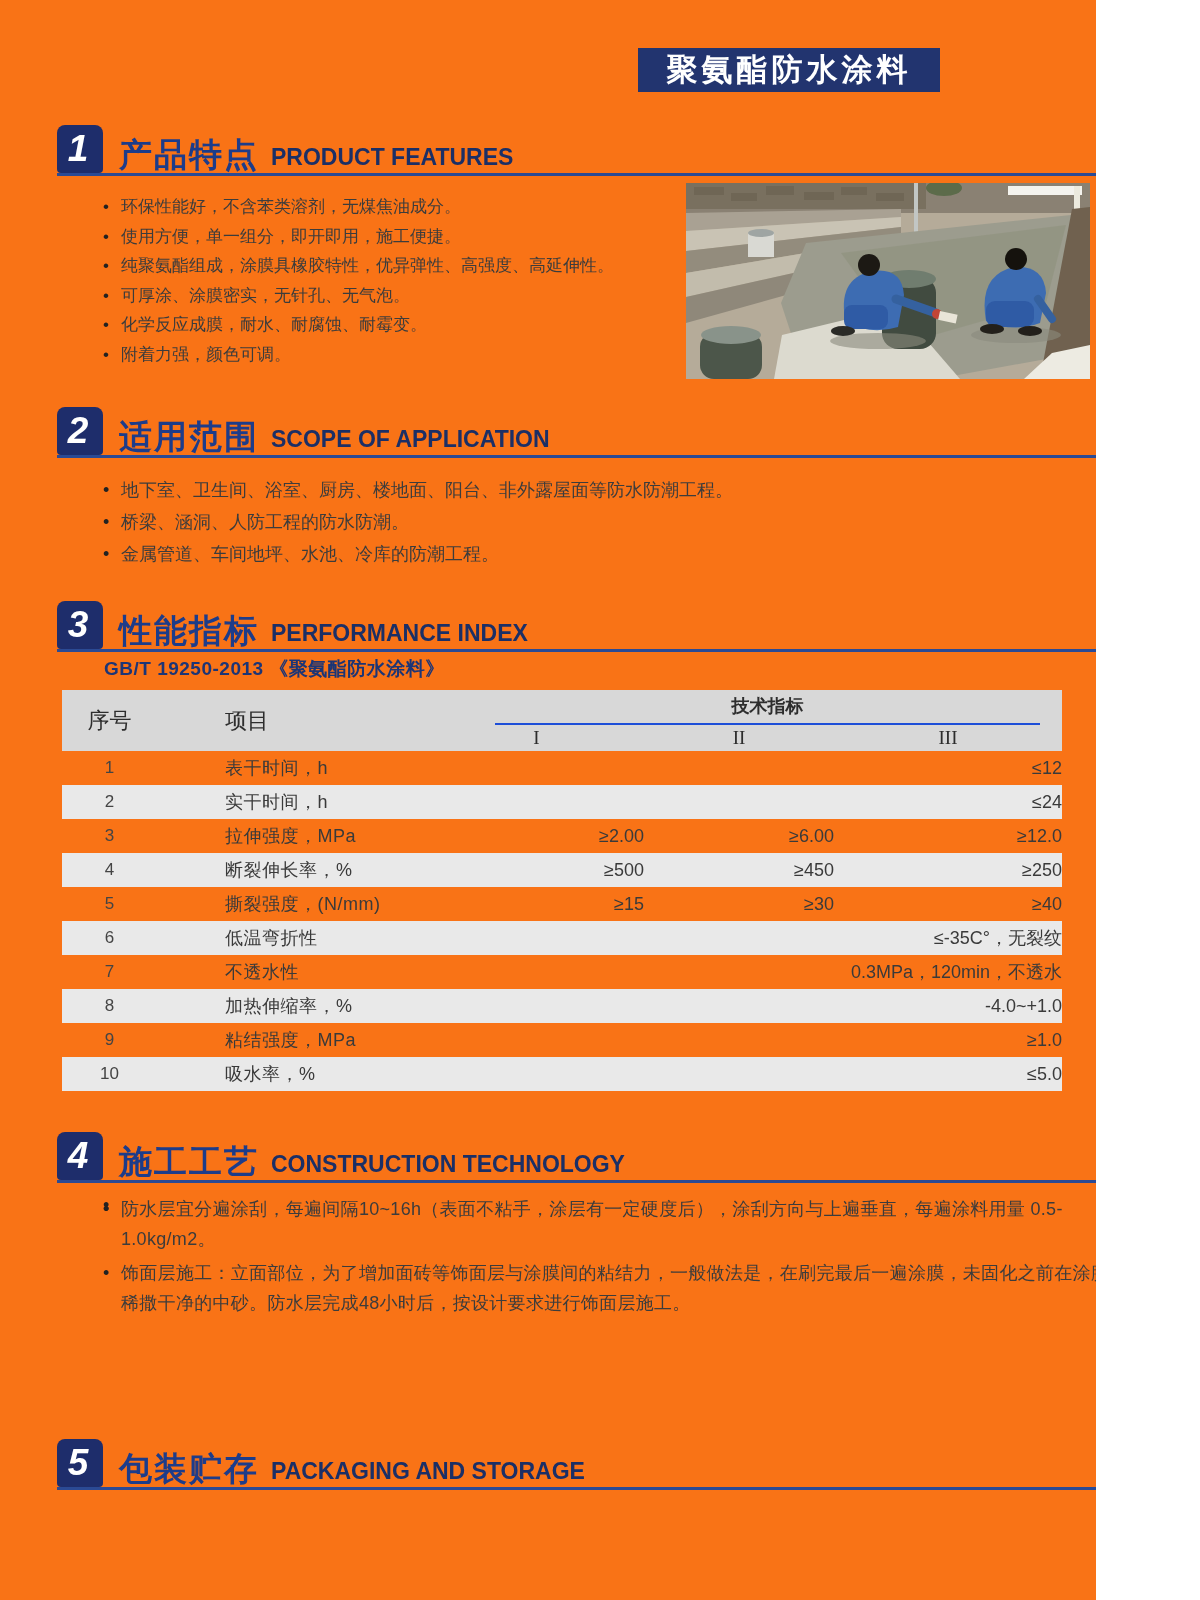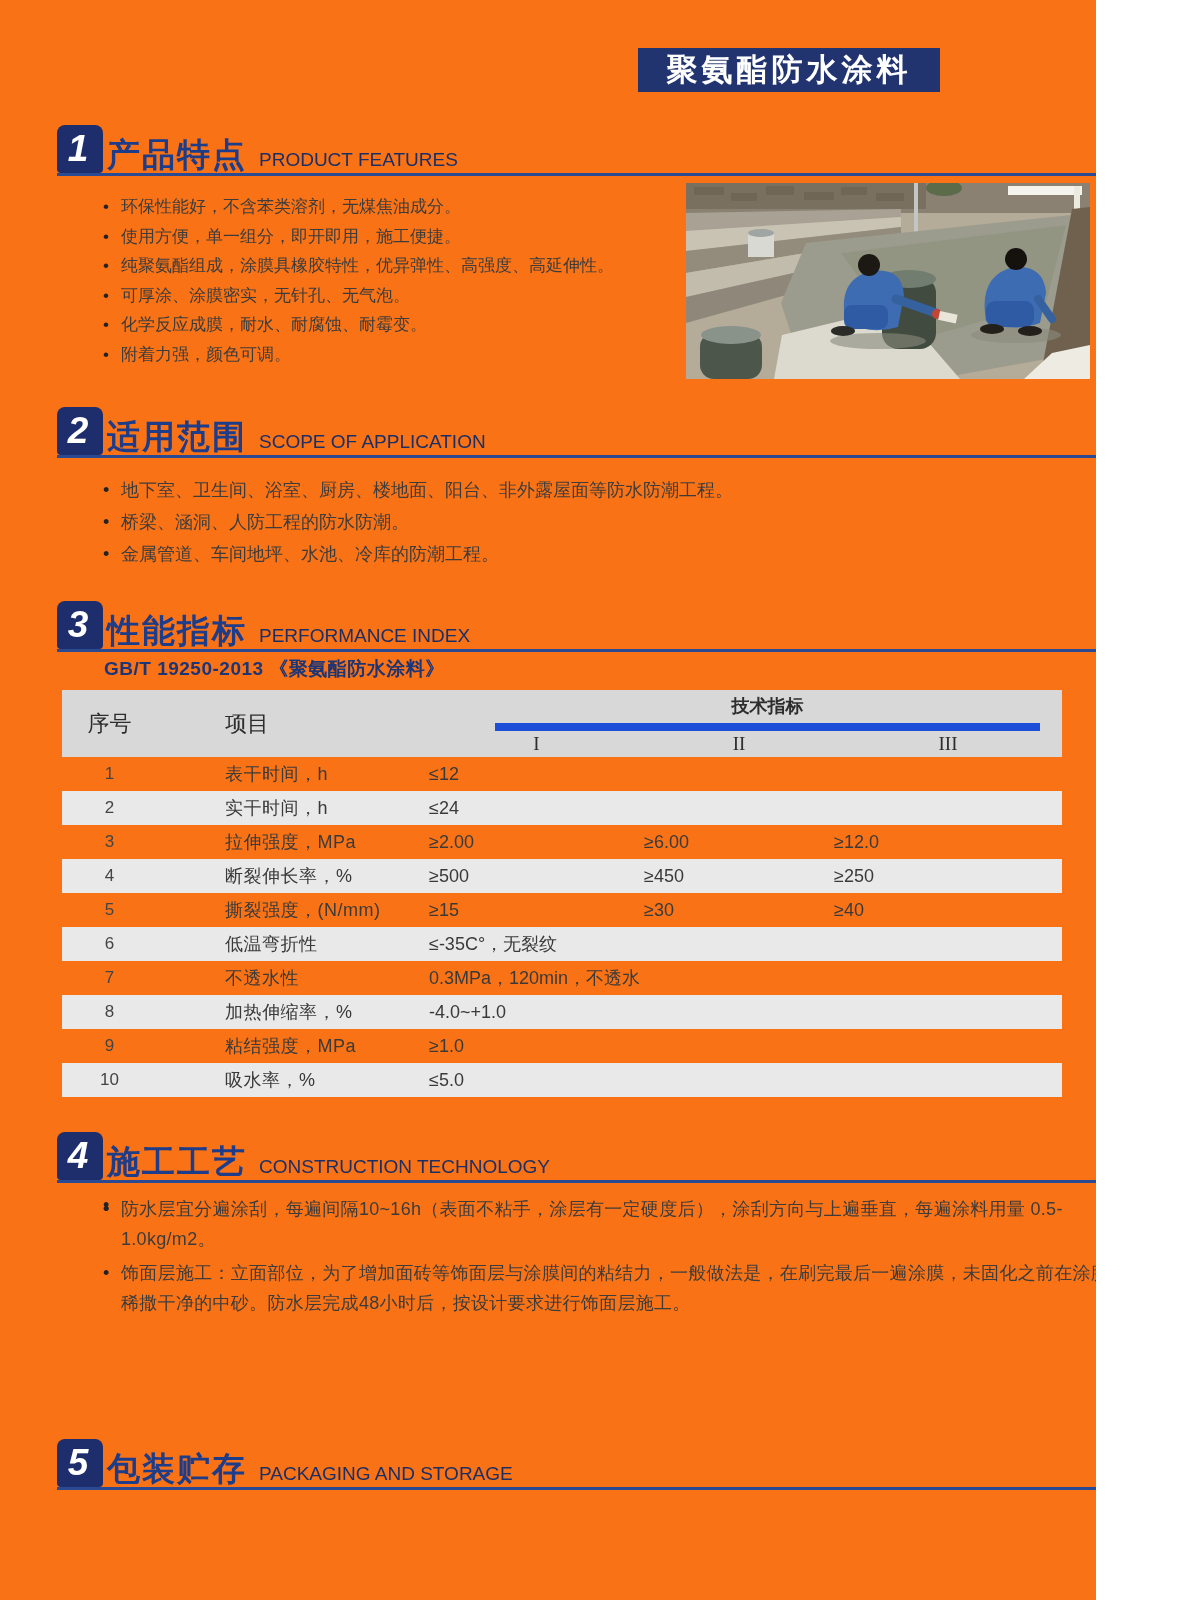--- a/index.html
+++ b/index.html
@@ -21,24 +21,24 @@
     display:flex; align-items:flex-end;
   }
   .num-box {
     width:46px; height:48px; background:#1e2d6b; color:#ffffff;
     border-radius:8px 8px 4px 4px;
     display:flex; align-items:center; justify-content:center;
     font-size:37px; font-weight:bold; font-style:italic; padding-right:4px;
   }
   .sec-title {
     color:#1d3c8a; font-size:33px; font-weight:bold; letter-spacing:2px;
-    margin-left:4px; line-height:1; padding-bottom:2px;
+    margin-left:16px; line-height:1; padding-bottom:2px;
   }
   .sec-sub {
-    color:#1b2f66; font-size:19px; font-weight:normal; letter-spacing:0px;
+    color:#1b2f66; font-size:23px; font-weight:bold; letter-spacing:0px;
     margin-left:12px; line-height:1; padding-bottom:4px;
   }
   .hdr1 { top:126px; } .hdr2 { top:408px; } .hdr3 { top:602px; }
   .hdr4 { top:1133px; } .hdr5 { top:1440px; }
 
   
   ul.bullets { position:absolute; list-style:none; }
   ul.bullets li { position:relative; padding-left:18px; color:#3c3c3c; }
   ul.bullets .dot { position:absolute; left:0; top:0; color:#222; }
   .list1 { left:103px; top:192px; width:580px; font-size:17px; }
@@ -57,27 +57,27 @@
 
   
   .spec-table { position:absolute; left:62px; top:690px; width:1000px; border-collapse:collapse; table-layout:fixed; }
   .spec-table th, .spec-table td { padding:0; font-weight:normal; }
   .spec-table thead th { background:#d8d8d8; color:#2d2d2d; }
   .spec-table thead tr.hrow1 th { height:30px; }
   .spec-table thead tr.hrow2 th { height:26px; }
   .th-cn { font-size:22px; font-weight:bold; }
   th.c-no { text-align:center; }
   th.c-item { text-align:left; padding-left:68px; }
-  .tech-head { border-bottom:8px solid #1d4ed8; margin:0 22px 0 66px; padding:4px 0 5px 0; text-align:center; font-size:18px; font-weight:bold; }
+  .tech-head { border-bottom:2px solid #1d4ed8; margin:0 22px 0 66px; padding:4px 0 5px 0; text-align:center; font-size:18px; font-weight:bold; }
   .grade { text-align:center; font-family:"Liberation Serif", serif; font-weight:bold; font-size:19px; color:#222; }
   .spec-table tbody tr { height:34px; }
   .spec-table tbody tr:nth-child(even) { background:#e9e9e9; }
   td.no { text-align:center; font-size:17px; color:#444; }
   td.item { text-align:left; padding-left:68px; font-size:18px; color:#3a3a3a; letter-spacing:0.5px; }
-  td.val { text-align:left; font-size:18px; color:#3a3a3a; }
+  td.val { text-align:right; font-size:18px; color:#3a3a3a; }
 </style>
 </head>
 <body>
 
 <div class="page">
 
   <div class="title-bar">聚氨酯防水涂料</div>
 
   <div class="sec-header hdr1">
     <div class="num-box">1</div>

